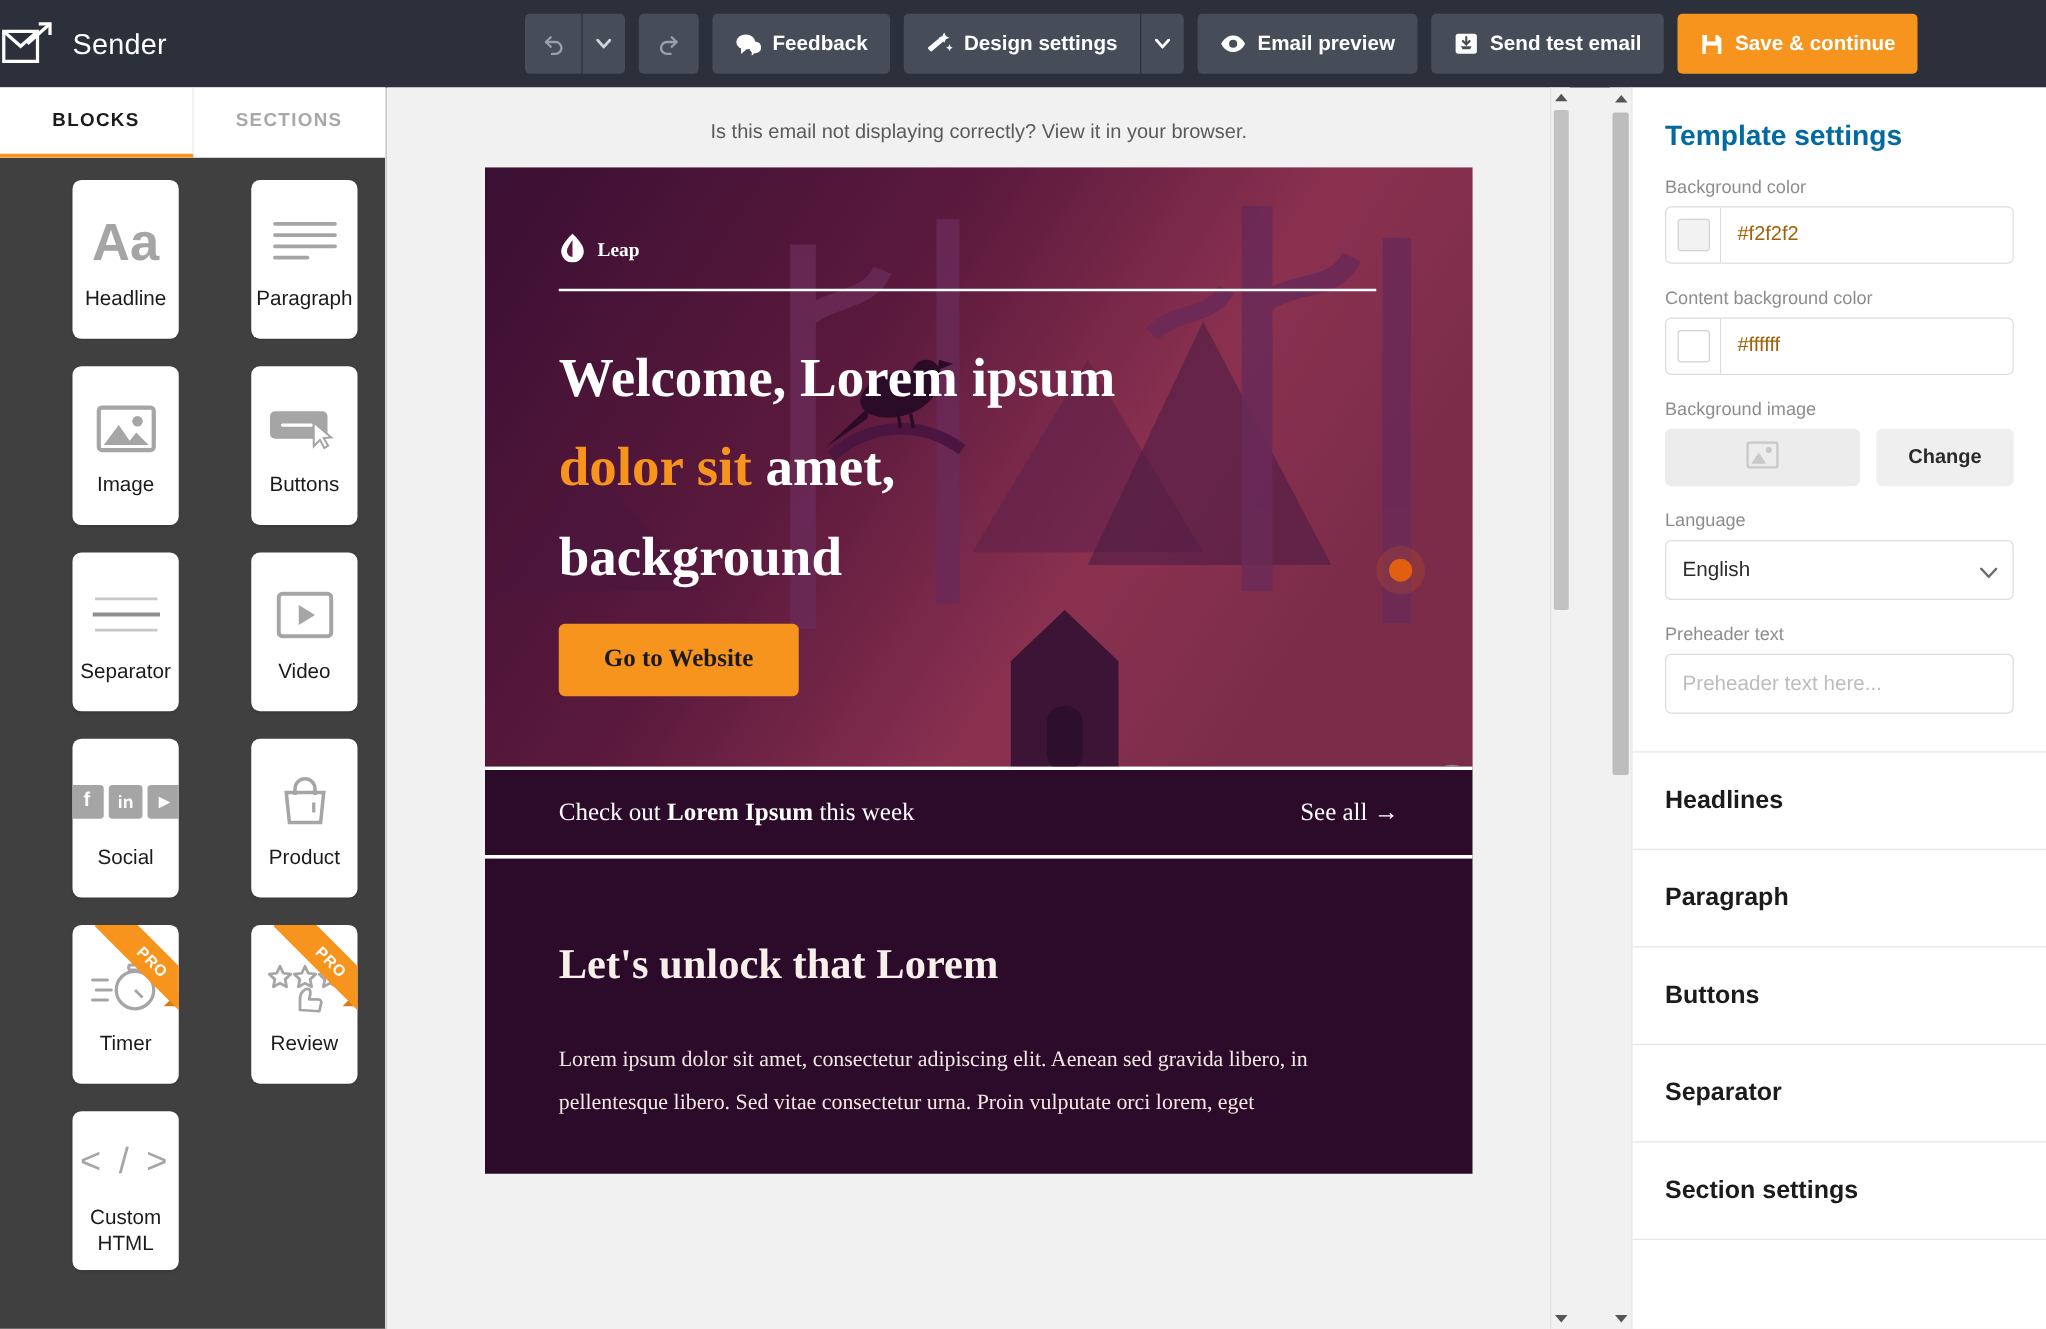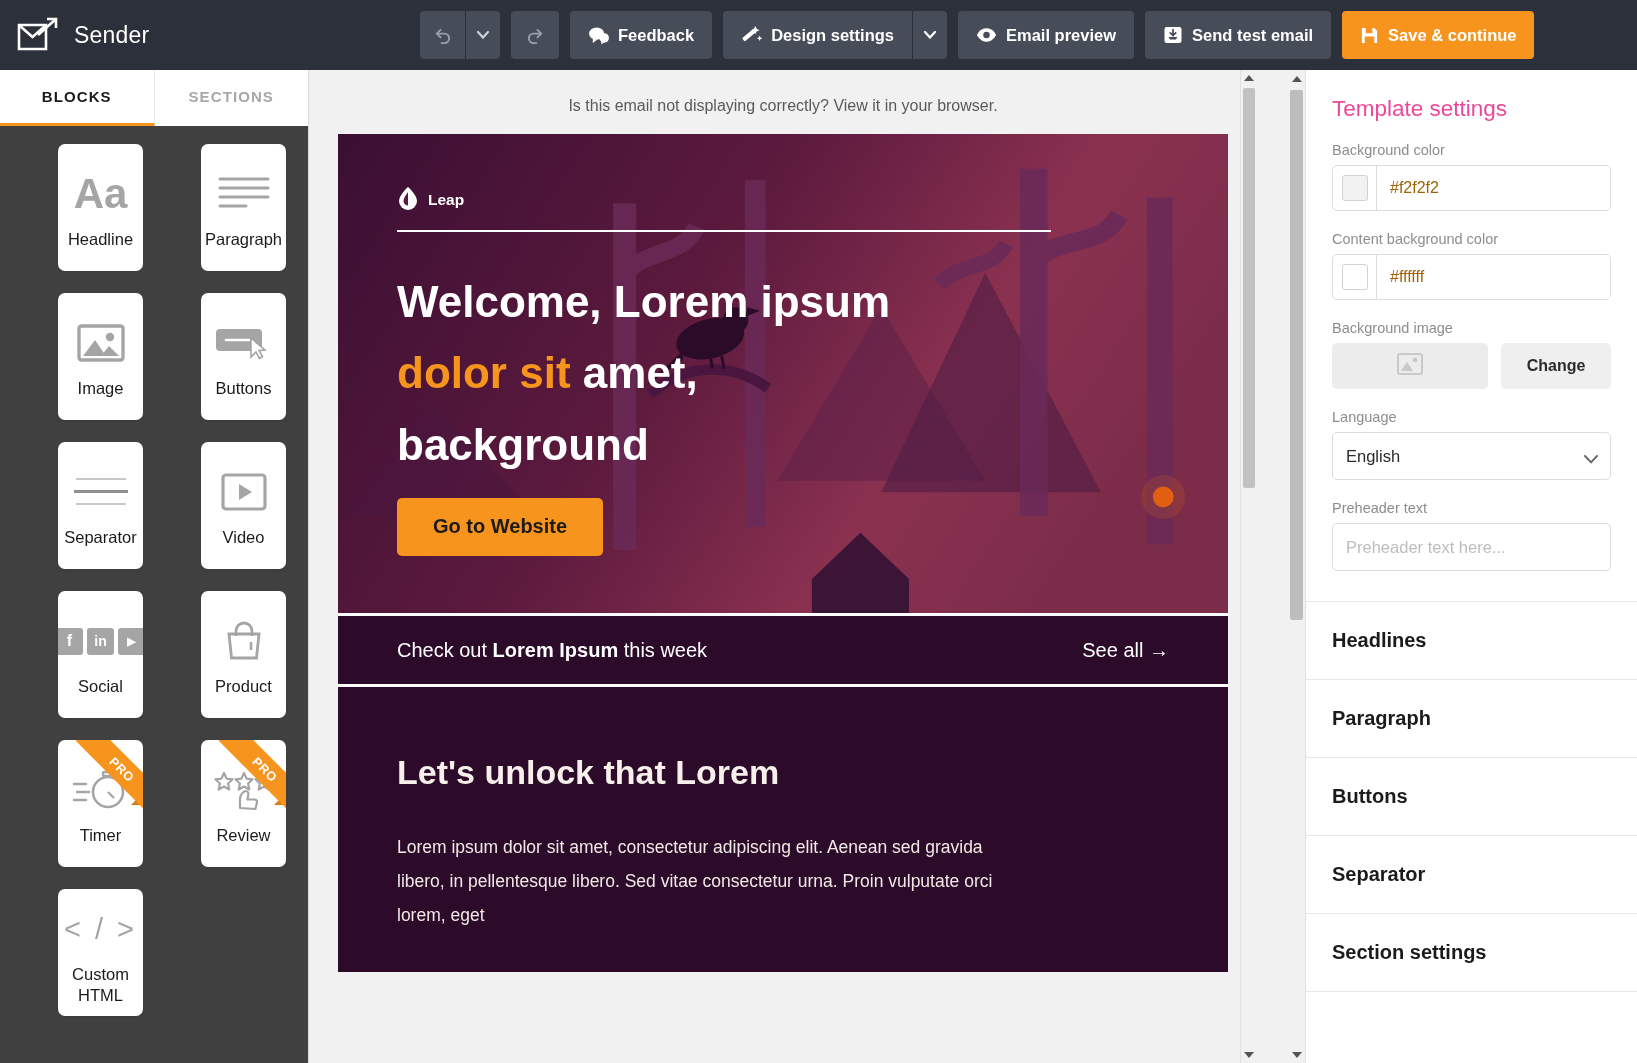--- a/index.html
+++ b/index.html
@@ -10,21 +10,21 @@
     overflow: hidden;
   }
 
   
   .topbar {
     position: absolute; top: 0; left: 0;
     width: 1637px; height: 70px;
     background: #2b303a;
     display: flex; align-items: center;
   }
-  .brand { display: flex; align-items: center; gap: 14px; padding-left: 16px; width: 420px; }
+  .brand { display: flex; align-items: center; gap: 14px; width: 420px; }
   .brand-logo { width: 44px; height: 38px; }
   .brand-name { color: #ffffff; font-size: 23px; font-weight: 400; letter-spacing: .2px; }
 
   .tools { display: flex; align-items: center; gap: 11px; }
   .tbtn {
     height: 48px; background: #464c58; border: none; border-radius: 4px;
     color: #ffffff; font-size: 16.5px; font-weight: 700;
     display: inline-flex; align-items: center; gap: 9px;
     padding: 0 18px; cursor: pointer; font-family: inherit;
     white-space: nowrap;
@@ -109,21 +109,21 @@
   
   .canvas {
     position: absolute; top: 70px; left: 310px;
     width: 946px; height: 993px;
     background: #f1f1f1; overflow: hidden;
   }
   .viewhint {
     text-align: center; font-size: 16px; color: #5a5a5a;
     padding: 27px 0 19px;
   }
-  .email { width: 890px; margin: 0 auto; }
+  .email { width: 790px; margin: 0 auto; font-family: Liberation Serif, serif; }
 
   .hero {
     position: relative; height: 479px; overflow: hidden;
     background:
       radial-gradient(ellipse 70% 80% at 72% 35%, rgba(150,60,80,.55) 0%, rgba(150,60,80,0) 62%),
       linear-gradient(105deg, #380f32 0%, #4a1338 30%, #6b2040 58%, #8c3150 80%, #7b2b49 100%);
   }
   .hero-art { position: absolute; inset: 0; }
   .hero-content { position: absolute; left: 59px; top: 52px; right: 40px; }
   .brandrow { display: flex; align-items: center; gap: 9px; }
@@ -174,21 +174,21 @@
     background: #c2c2c2; border-radius: 2px;
   }
 
   
   .rightpanel {
     position: absolute; top: 70px; right: 0;
     width: 332px; height: 993px; background: #ffffff;
     border-left: 1px solid #e2e2e2;
   }
   .rp-inner { padding: 26px 26px 0 26px; }
-  .rp-title { font-size: 22.5px; font-weight: 400; color: #ec4899; }
+  .rp-title { font-size: 22.5px; font-weight: 700; color: #0369a1; }
   .fld { margin-top: 20px; }
   .fld-lab { font-size: 14.5px; color: #8d8d8d; margin-bottom: 7px; }
   .colorrow {
     display: flex; align-items: center; height: 46px;
     border: 1px solid #dcdcdc; border-radius: 5px; overflow: hidden;
   }
   .swatchcell {
     width: 48px; height: 100%; display: flex; align-items: center; justify-content: center;
     border-right: 1px solid #dcdcdc; cursor: pointer;
   }

